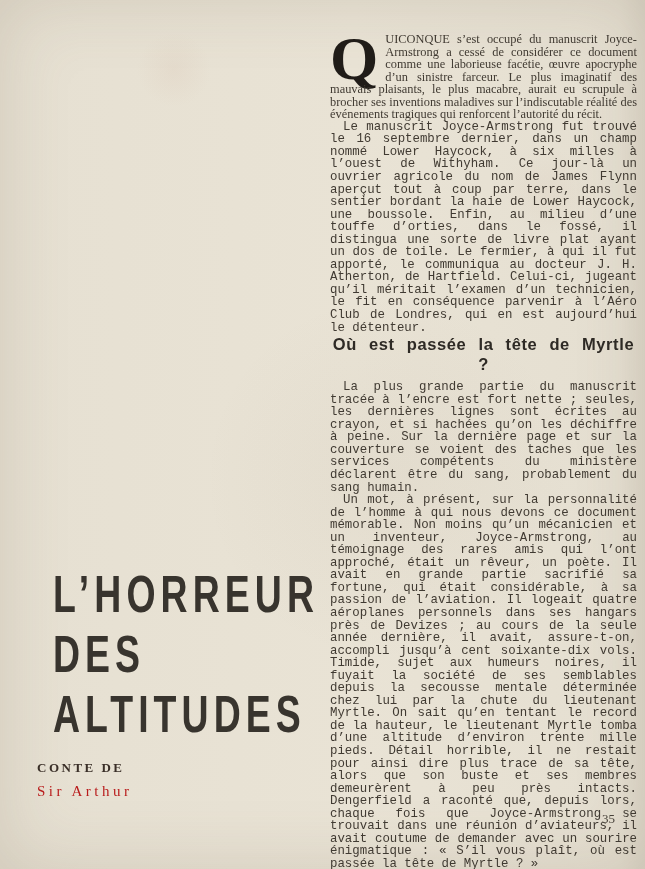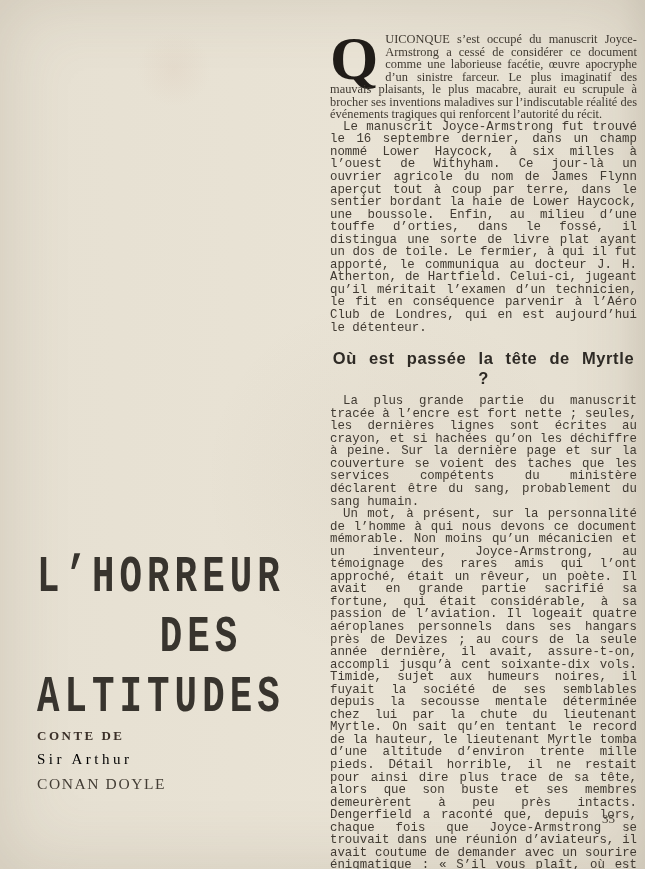--- a/index.html
+++ b/index.html
@@ -13,74 +13,73 @@
     background:
       radial-gradient(circle at 27% 8%, rgba(198,158,138,0.10), rgba(198,158,138,0) 4%),
       radial-gradient(circle at 85% 22%, rgba(188,150,130,0.08), rgba(188,150,130,0) 5%),
       radial-gradient(circle at 60% 55%, rgba(120,100,80,0.05), rgba(120,100,80,0) 30%),
       linear-gradient(90deg, #e6e0d2 0%, #e9e3d5 55%, #e5dfd1 96%, #ded8ca 100%);
     box-shadow:inset 0 0 70px rgba(110,92,70,0.18);
   }
 
   
   .title-block{position:absolute;left:37px;top:548px;width:285px;color:#36322c;}
-  .story-title{margin:0;font-family:Liberation Mono, monospace;font-weight:700;text-align:right;}
+  .story-title{margin:16px;font-family:Liberation Sans, sans-serif;font-weight:700;}
   .t-line{
     display:block;font-size:52px;line-height:60px;letter-spacing:0.135em;
     transform:scaleX(0.72);transform-origin:left center;white-space:nowrap;
     color:#38342e;
   }
   .byline{}
   .byline-label{
     font-weight:700;font-size:13px;letter-spacing:2.5px;color:#3a2f28;
     margin:0 0 7px 0;
   }
-  .author-line-1{font-size:15px;letter-spacing:3.5px;color:#000000;margin:0 0 7px 0;}
+  .author-line-1{font-size:15px;letter-spacing:3.5px;color:#b91c1c;margin:0 0 7px 0;}
   .author-line-2{font-size:15.5px;letter-spacing:1.6px;color:#433d35;margin:0;}
 
   
   .article-col{
     position:absolute;left:330px;top:33px;width:307px;
     color:#403a32;font-size:12.4px;line-height:12.55px;
     text-align:justify;
   }
   .para{margin:0;}
   .para.indent{text-indent:13px;font-family:Liberation Mono, monospace;}
   .dropcap{
     float:left;
     font-weight:700;font-size:62px;line-height:49px;height:49px;
     margin:1px 7px 0 0;color:#201c18;
     font-family:"Liberation Serif", serif;
   }
   .crosshead{
     font-family:"Liberation Sans", sans-serif;font-weight:700;
     font-size:16.5px;line-height:20px;letter-spacing:0.6px;word-spacing:0.42em;
     text-align:center;color:#2e2a25;
-    margin:14px 0 7px 0;
+    margin:0 0 7px 0;
   }
   .page-number{
     position:absolute;left:593px;top:811px;width:22px;
     font-size:13px;color:#474139;text-align:right;
   }
 </style>
 </head>
 <body>
 
 <div class="paper"></div>
 
 <div class="title-block">
   <h1 class="story-title">
     <span class="t-line">L’HORREUR</span>
     <span class="t-line">DES</span>
     <span class="t-line">ALTITUDES</span>
   </h1>
   <div class="byline">
     <p class="byline-label">CONTE DE</p>
     <p class="author-line-1">Sir Arthur</p>
-    <p class="author-line-2">CONAN DOYLE</p>
   </div>
 </div>
 
 <div class="article-col">
   <p class="para">
     <span class="dropcap">Q</span><span>UICONQUE s’est occupé du manuscrit Joyce-Armstrong a cessé de considérer ce document comme une laborieuse facétie, œuvre apocryphe d’un sinistre farceur. Le plus imaginatif des mauvais plaisants, le plus macabre, aurait eu scrupule à brocher ses inventions maladives sur l’indiscutable réalité des événements tragiques qui renforcent l’autorité du récit.</span>
   </p>
   <p class="para indent">Le manuscrit Joyce-Armstrong fut trouvé le 16 septembre dernier, dans un champ nommé Lower Haycock, à six milles à l’ouest de Withyham. Ce jour-là un ouvrier agricole du nom de James Flynn aperçut tout à coup par terre, dans le sentier bordant la haie de Lower Haycock, une boussole. Enfin, au milieu d’une touffe d’orties, dans le fossé, il distingua une sorte de livre plat ayant un dos de toile. Le fermier, à qui il fut apporté, le communiqua au docteur J. H. Atherton, de Hartfield. Celui-ci, jugeant qu’il méritait l’examen d’un technicien, le fit en conséquence parvenir à l’Aéro Club de Londres, qui en est aujourd’hui le détenteur.</p>
   <h2 class="crosshead">Où est passée la tête de Myrtle ?</h2>
   <p class="para indent">La plus grande partie du manuscrit tracée à l’encre est fort nette ; seules, les dernières lignes sont écrites au crayon, et si hachées qu’on les déchiffre à peine. Sur la dernière page et sur la couverture se voient des taches que les services compétents du ministère déclarent être du sang, probablement du sang humain.</p>

